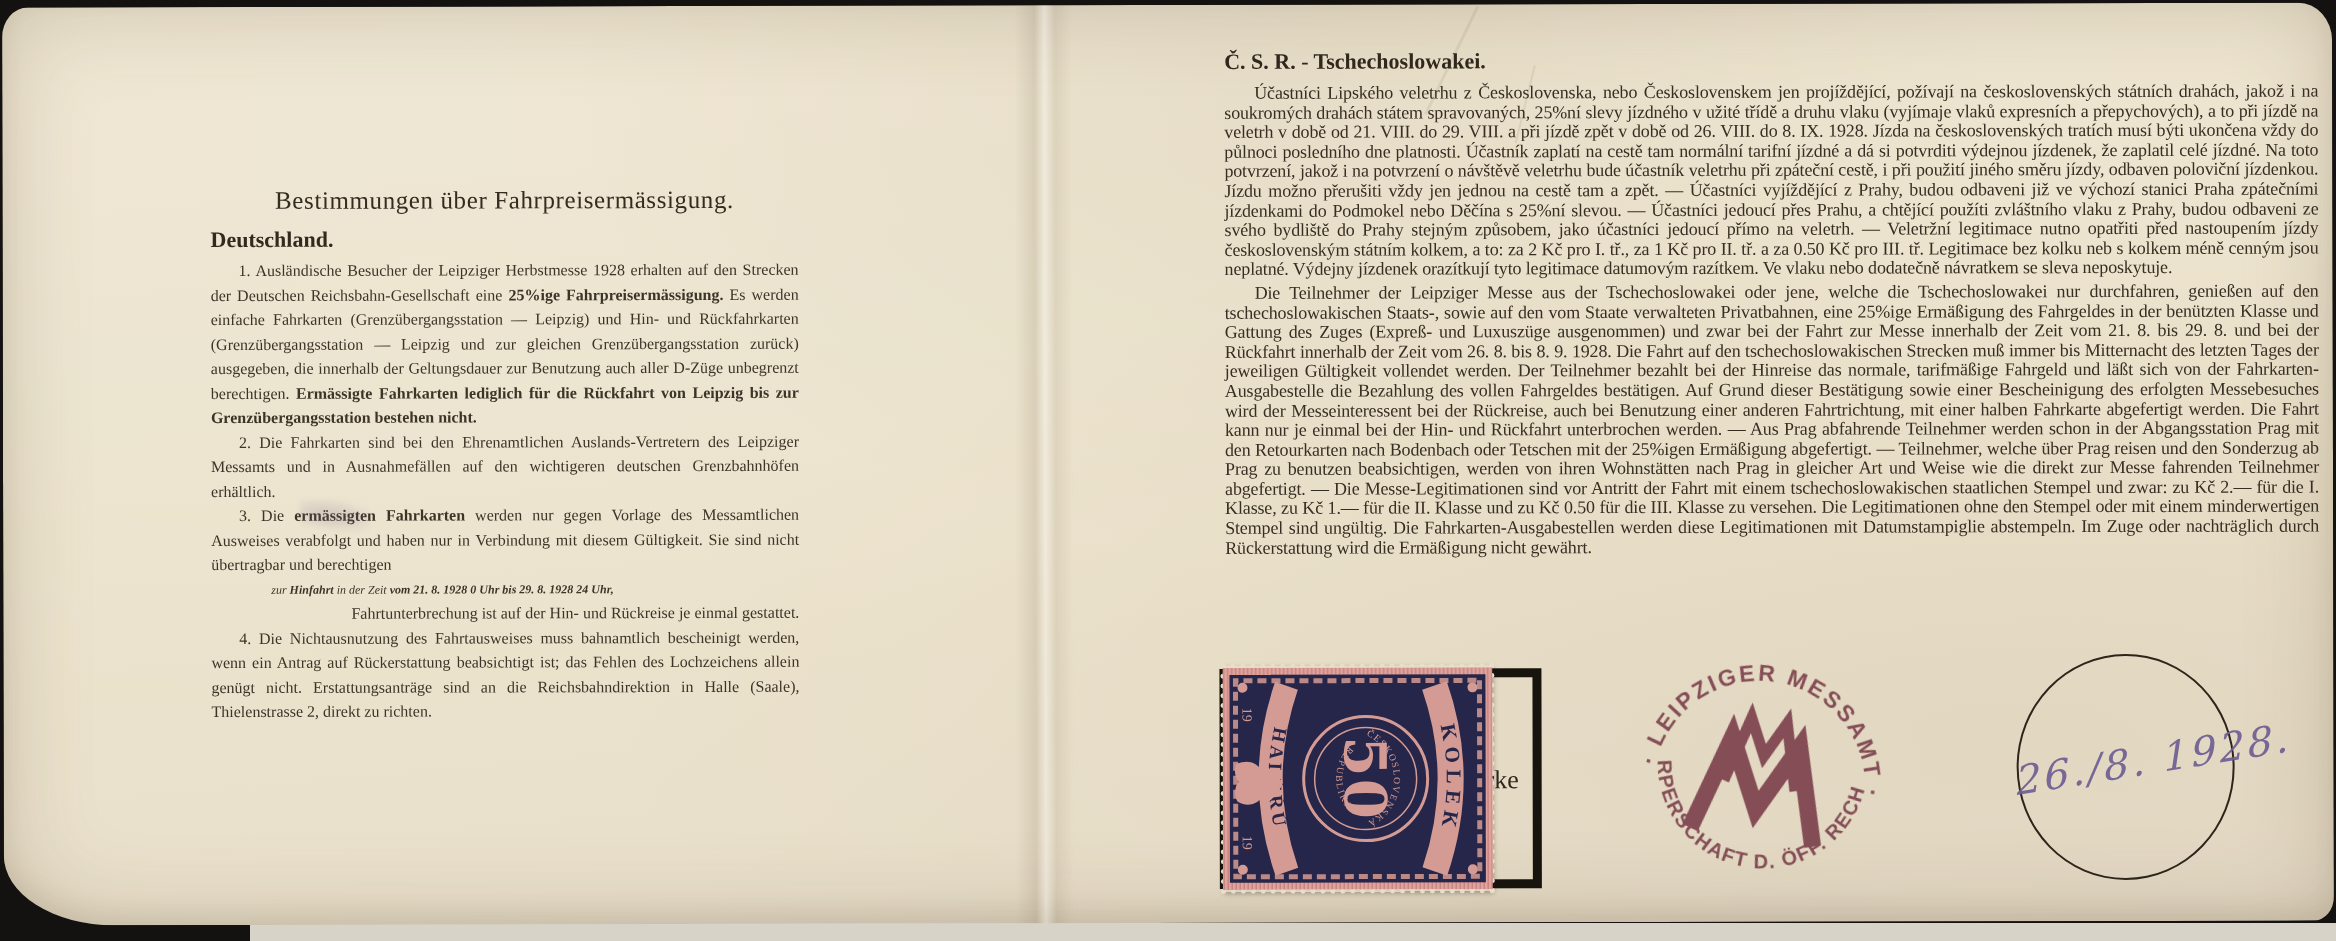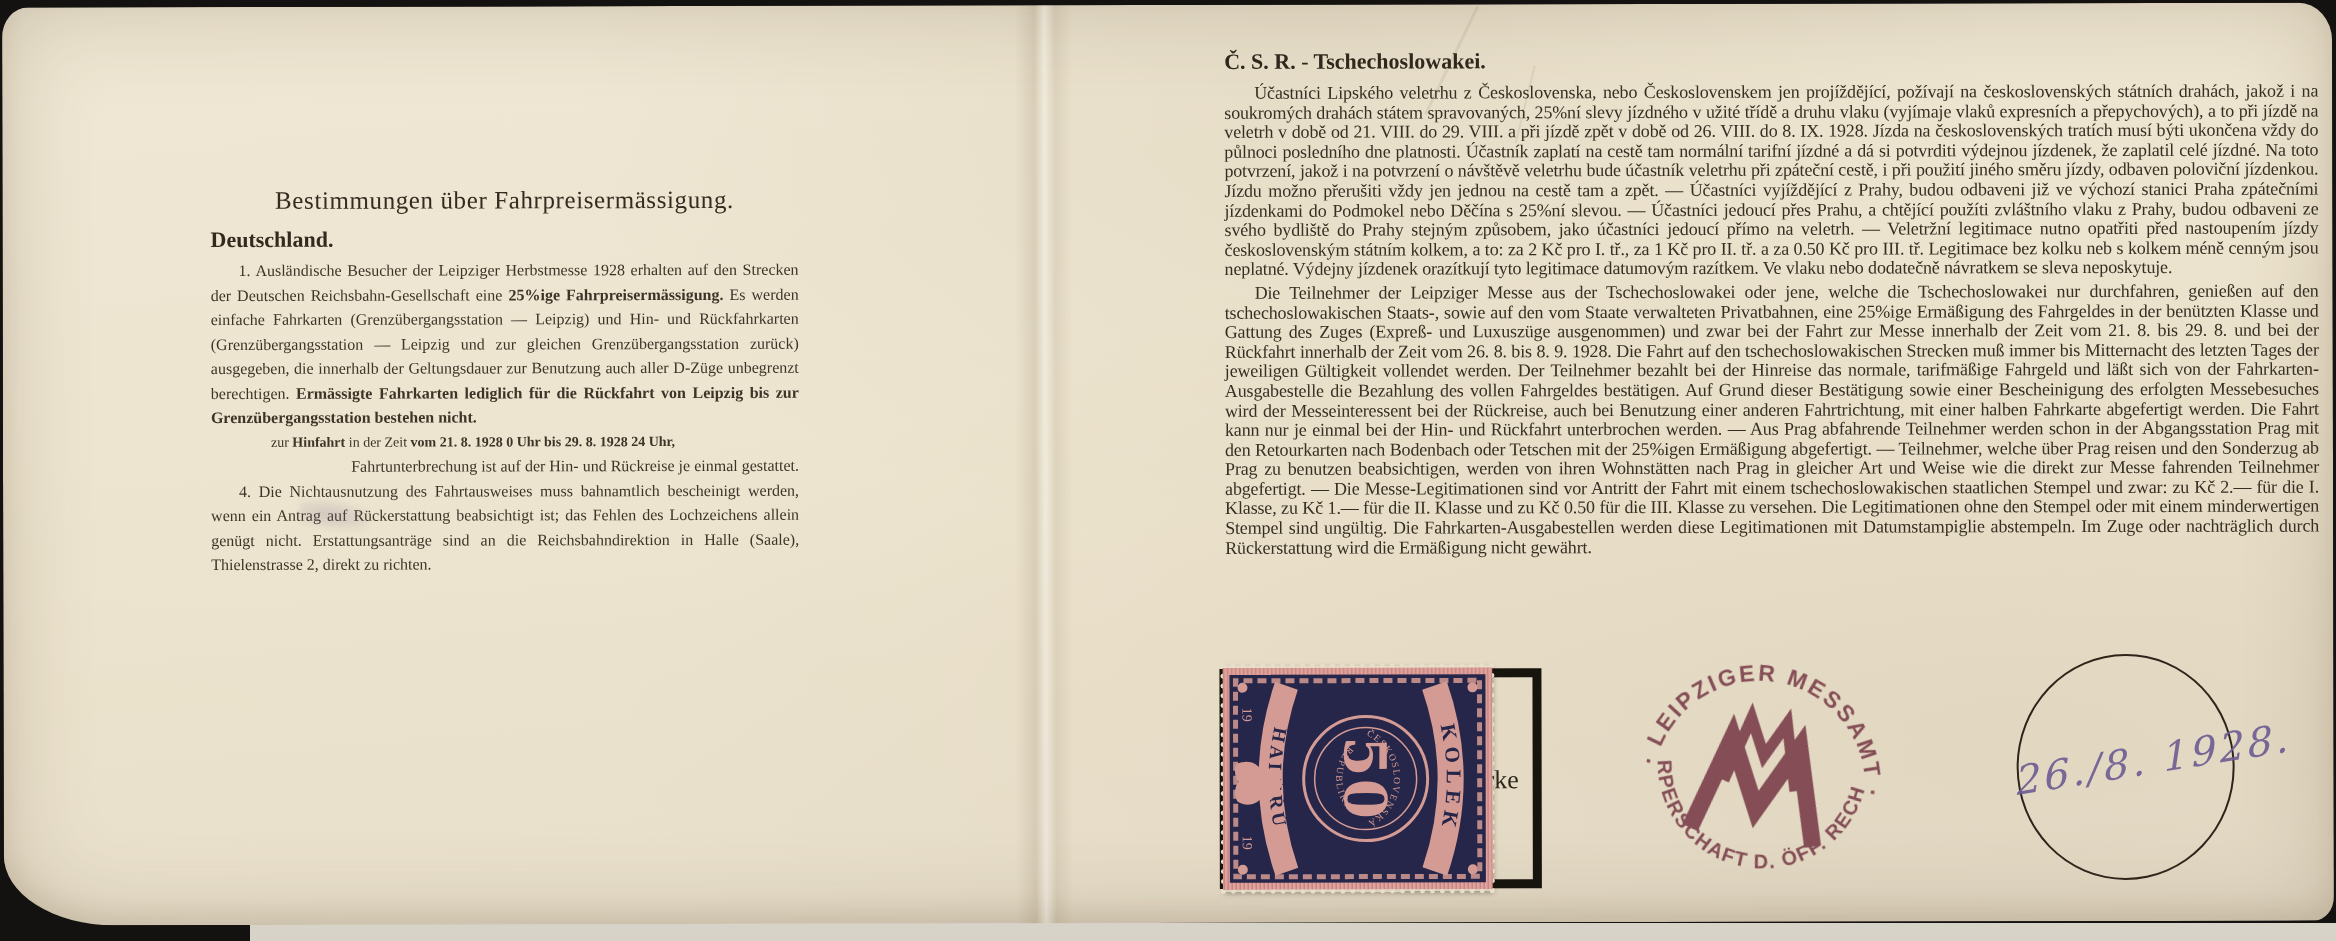--- a/index.html
+++ b/index.html
@@ -20,21 +20,21 @@
   .crease{position:absolute;background:rgba(70,52,30,.08);}
   .crease.c1{left:1448px;top:-4px;width:3px;height:120px;transform:rotate(26deg);}
   .crease.c2{left:1522px;top:60px;width:2px;height:80px;transform:rotate(14deg);}
 
   
   .page-left{position:absolute;left:208px;top:180px;width:588px;color:#3d3428;}
   .lp-title{margin:0 0 12px;font-size:25px;font-weight:400;text-align:center;letter-spacing:.6px;color:#352c21;}
   .lp-country{margin:0 0 6px;font-size:22px;font-weight:700;color:#33291e;}
   .lp-para{margin:0;font-size:16px;line-height:24.5px;text-align:justify;text-indent:28px;}
   .lp-para.noindent{text-indent:0;text-align:right;}
-  .lp-line{margin:0;font-size:14px;line-height:24.5px;padding-left:60px;white-space:nowrap;}
+  .lp-line{margin:0;font-size:12px;line-height:24.5px;padding-left:60px;white-space:nowrap;font-style:italic;}
   .b{font-weight:700;margin-top:36px;}
   .smudge{position:absolute;left:88px;top:312px;width:70px;height:34px;opacity:.45;filter:blur(2px);
           background:
             radial-gradient(ellipse at 30% 40%, rgba(120,105,140,.45), transparent 60%),
             radial-gradient(ellipse at 70% 60%, rgba(120,105,140,.35), transparent 55%);}
 
   
   .page-right{position:absolute;left:1222px;top:44px;width:1094px;color:#372e23;}
   .rp-title{margin:0 0 9px;font-size:22px;font-weight:700;color:#31281d;}
   .dense{margin:0;font-size:18px;line-height:19.6px;text-align:justify;text-indent:30px;letter-spacing:-0.15px;}
@@ -70,20 +70,22 @@
 
   <div class="paper">
     <div class="fold"></div>
     <div class="crease c1"></div>
     <div class="crease c2"></div>
 
     <section class="page-left">
       <h1 class="lp-title">Bestimmungen über Fahrpreisermässigung.</h1>
       <h2 class="lp-country">Deutschland.</h2>
       <p class="lp-para"><span>1. Ausländische Besucher der Leipziger Herbstmesse 1928 erhalten auf den Strecken der Deutschen Reichsbahn-Gesellschaft eine </span><span class="b">25%ige Fahrpreisermässigung.</span><span> Es werden einfache Fahrkarten (Grenzübergangsstation — Leipzig) und Hin- und Rückfahrkarten (Grenzübergangsstation — Leipzig und zur gleichen Grenzübergangsstation zurück) ausgegeben, die innerhalb der Geltungsdauer zur Benutzung auch aller D-Züge unbegrenzt berechtigen. </span><span class="b">Ermässigte Fahrkarten lediglich für die Rückfahrt von Leipzig bis zur Grenzübergangsstation bestehen nicht.</span></p>
+      <p class="lp-para">2. Die Fahrkarten sind bei den Ehrenamtlichen Auslands-Vertretern des Leipziger Messamts und in Ausnahmefällen auf den wichtigeren deutschen Grenzbahnhöfen erhältlich.</p>
+      <p class="lp-para"><span>3. Die </span><span class="b">ermässigten Fahrkarten</span><span> werden nur gegen Vorlage des Messamtlichen Ausweises verabfolgt und haben nur in Verbindung mit diesem Gültigkeit. Sie sind nicht übertragbar und berechtigen</span></p>
       <p class="lp-line"><span>zur </span><span class="b">Hinfahrt</span><span> in der Zeit </span><span class="b">vom 21. 8. 1928 0 Uhr bis 29. 8. 1928 24 Uhr,</span></p>
       <p class="lp-para noindent">Fahrtunterbrechung ist auf der Hin- und Rückreise je einmal gestattet.</p>
       <p class="lp-para">4. Die Nichtausnutzung des Fahrtausweises muss bahnamtlich bescheinigt werden, wenn ein Antrag auf Rückerstattung beabsichtigt ist; das Fehlen des Lochzeichens allein genügt nicht. Erstattungsanträge sind an die Reichsbahndirektion in Halle (Saale), Thielenstrasse 2, direkt zu richten.</p>
       <div class="smudge"></div>
     </section>
 
     <section class="page-right">
       <h2 class="rp-title">Č. S. R. - Tschechoslowakei.</h2>
       <p class="dense">Účastníci Lipského veletrhu z Československa, nebo Československem jen projíždějící, požívají na československých státních drahách, jakož i na soukromých drahách státem spravovaných, 25%ní slevy jízdného v užité třídě a druhu vlaku (vyjímaje vlaků expresních a přepychových), a to při jízdě na veletrh v době od 21. VIII. do 29. VIII. a při jízdě zpět v době od 26. VIII. do 8. IX. 1928. Jízda na československých tratích musí býti ukončena vždy do půlnoci posledního dne platnosti. Účastník zaplatí na cestě tam normální tarifní jízdné a dá si potvrditi výdejnou jízdenek, že zaplatil celé jízdné. Na toto potvrzení, jakož i na potvrzení o návštěvě veletrhu bude účastník veletrhu při zpáteční cestě, i při použití jiného směru jízdy, odbaven poloviční jízdenkou. Jízdu možno přerušiti vždy jen jednou na cestě tam a zpět. — Účastníci vyjíždějící z Prahy, budou odbaveni již ve výchozí stanici Praha zpátečními jízdenkami do Podmokel nebo Děčína s 25%ní slevou. — Účastníci jedoucí přes Prahu, a chtějící použíti zvláštního vlaku z Prahy, budou odbaveni ze svého bydliště do Prahy stejným způsobem, jako účastníci jedoucí přímo na veletrh. — Veletržní legitimace nutno opatřiti před nastoupením jízdy československým státním kolkem, a to: za 2 Kč pro I. tř., za 1 Kč pro II. tř. a za 0.50 Kč pro III. tř. Legitimace bez kolku neb s kolkem méně cenným jsou neplatné. Výdejny jízdenek orazítkují tyto legitimace datumovým razítkem. Ve vlaku nebo dodatečně návratkem se sleva neposkytuje.</p>
       <p class="dense">Die Teilnehmer der Leipziger Messe aus der Tschechoslowakei oder jene, welche die Tschechoslowakei nur durchfahren, genießen auf den tschechoslowakischen Staats-, sowie auf den vom Staate verwalteten Privatbahnen, eine 25%ige Ermäßigung des Fahrgeldes in der benützten Klasse und Gattung des Zuges (Expreß- und Luxuszüge ausgenommen) und zwar bei der Fahrt zur Messe innerhalb der Zeit vom 21. 8. bis 29. 8. und bei der Rückfahrt innerhalb der Zeit vom 26. 8. bis 8. 9. 1928. Die Fahrt auf den tschechoslowakischen Strecken muß immer bis Mitternacht des letzten Tages der jeweiligen Gültigkeit vollendet werden. Der Teilnehmer bezahlt bei der Hinreise das normale, tarifmäßige Fahrgeld und läßt sich von der Fahrkarten-Ausgabestelle die Bezahlung des vollen Fahrgeldes bestätigen. Auf Grund dieser Bestätigung sowie einer Bescheinigung des erfolgten Messebesuches wird der Messeinteressent bei der Rückreise, auch bei Benutzung einer anderen Fahrtrichtung, mit einer halben Fahrkarte abgefertigt werden. Die Fahrt kann nur je einmal bei der Hin- und Rückfahrt unterbrochen werden. — Aus Prag abfahrende Teilnehmer werden schon in der Abgangsstation Prag mit den Retourkarten nach Bodenbach oder Tetschen mit der 25%igen Ermäßigung abgefertigt. — Teilnehmer, welche über Prag reisen und den Sonderzug ab Prag zu benutzen beabsichtigen, werden von ihren Wohnstätten nach Prag in gleicher Art und Weise wie die direkt zur Messe fahrenden Teilnehmer abgefertigt. — Die Messe-Legitimationen sind vor Antritt der Fahrt mit einem tschechoslowakischen staatlichen Stempel und zwar: zu Kč 2.— für die I. Klasse, zu Kč 1.— für die II. Klasse und zu Kč 0.50 für die III. Klasse zu versehen. Die Legitimationen ohne den Stempel oder mit einem minderwertigen Stempel sind ungültig. Die Fahrkarten-Ausgabestellen werden diese Legitimationen mit Datumstampiglie abstempeln. Im Zuge oder nachträglich durch Rückerstattung wird die Ermäßigung nicht gewährt.</p>

